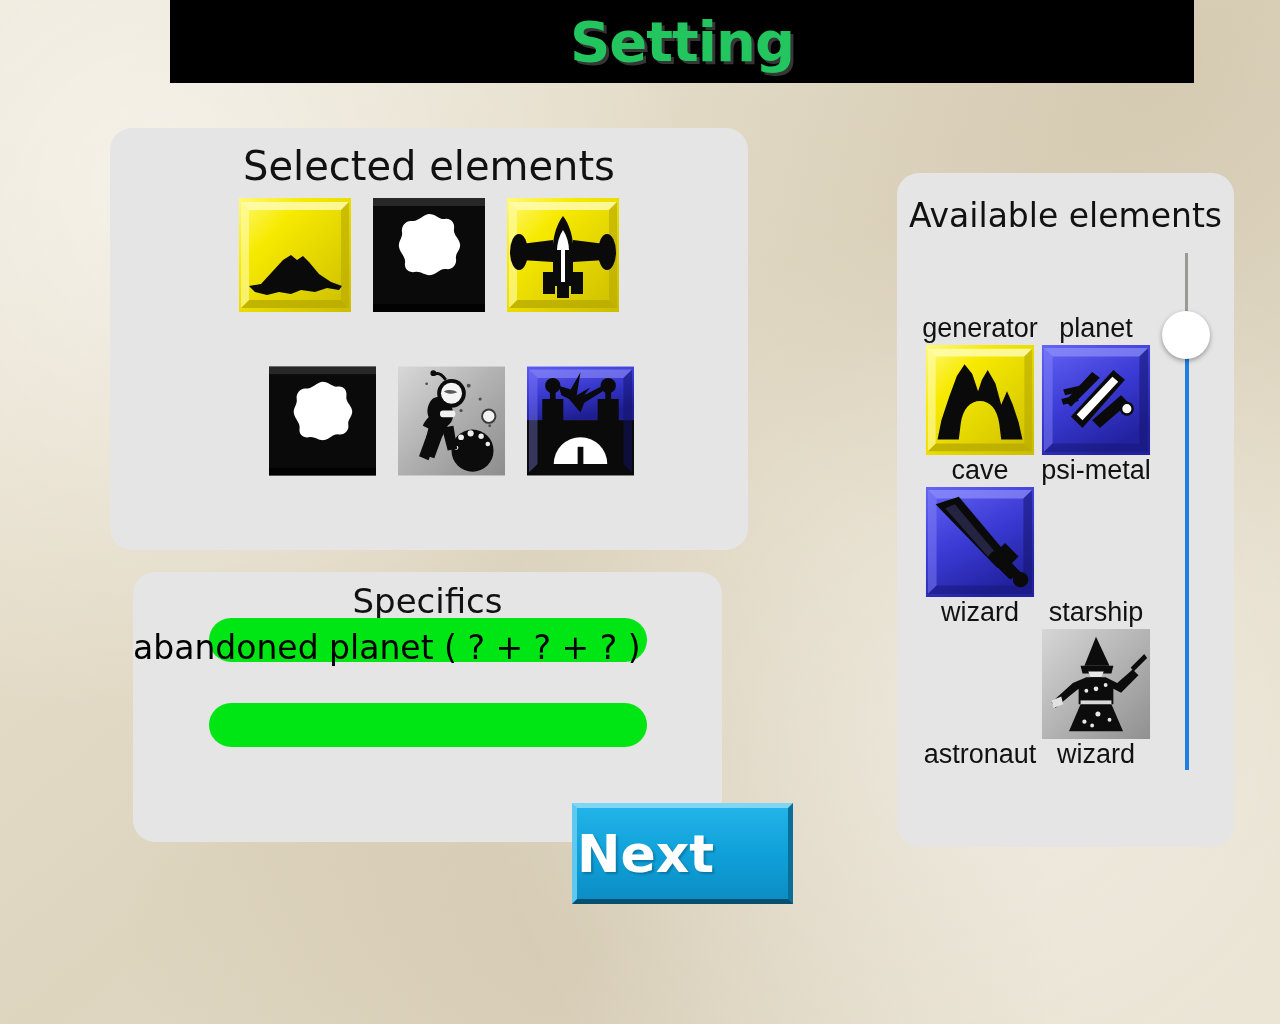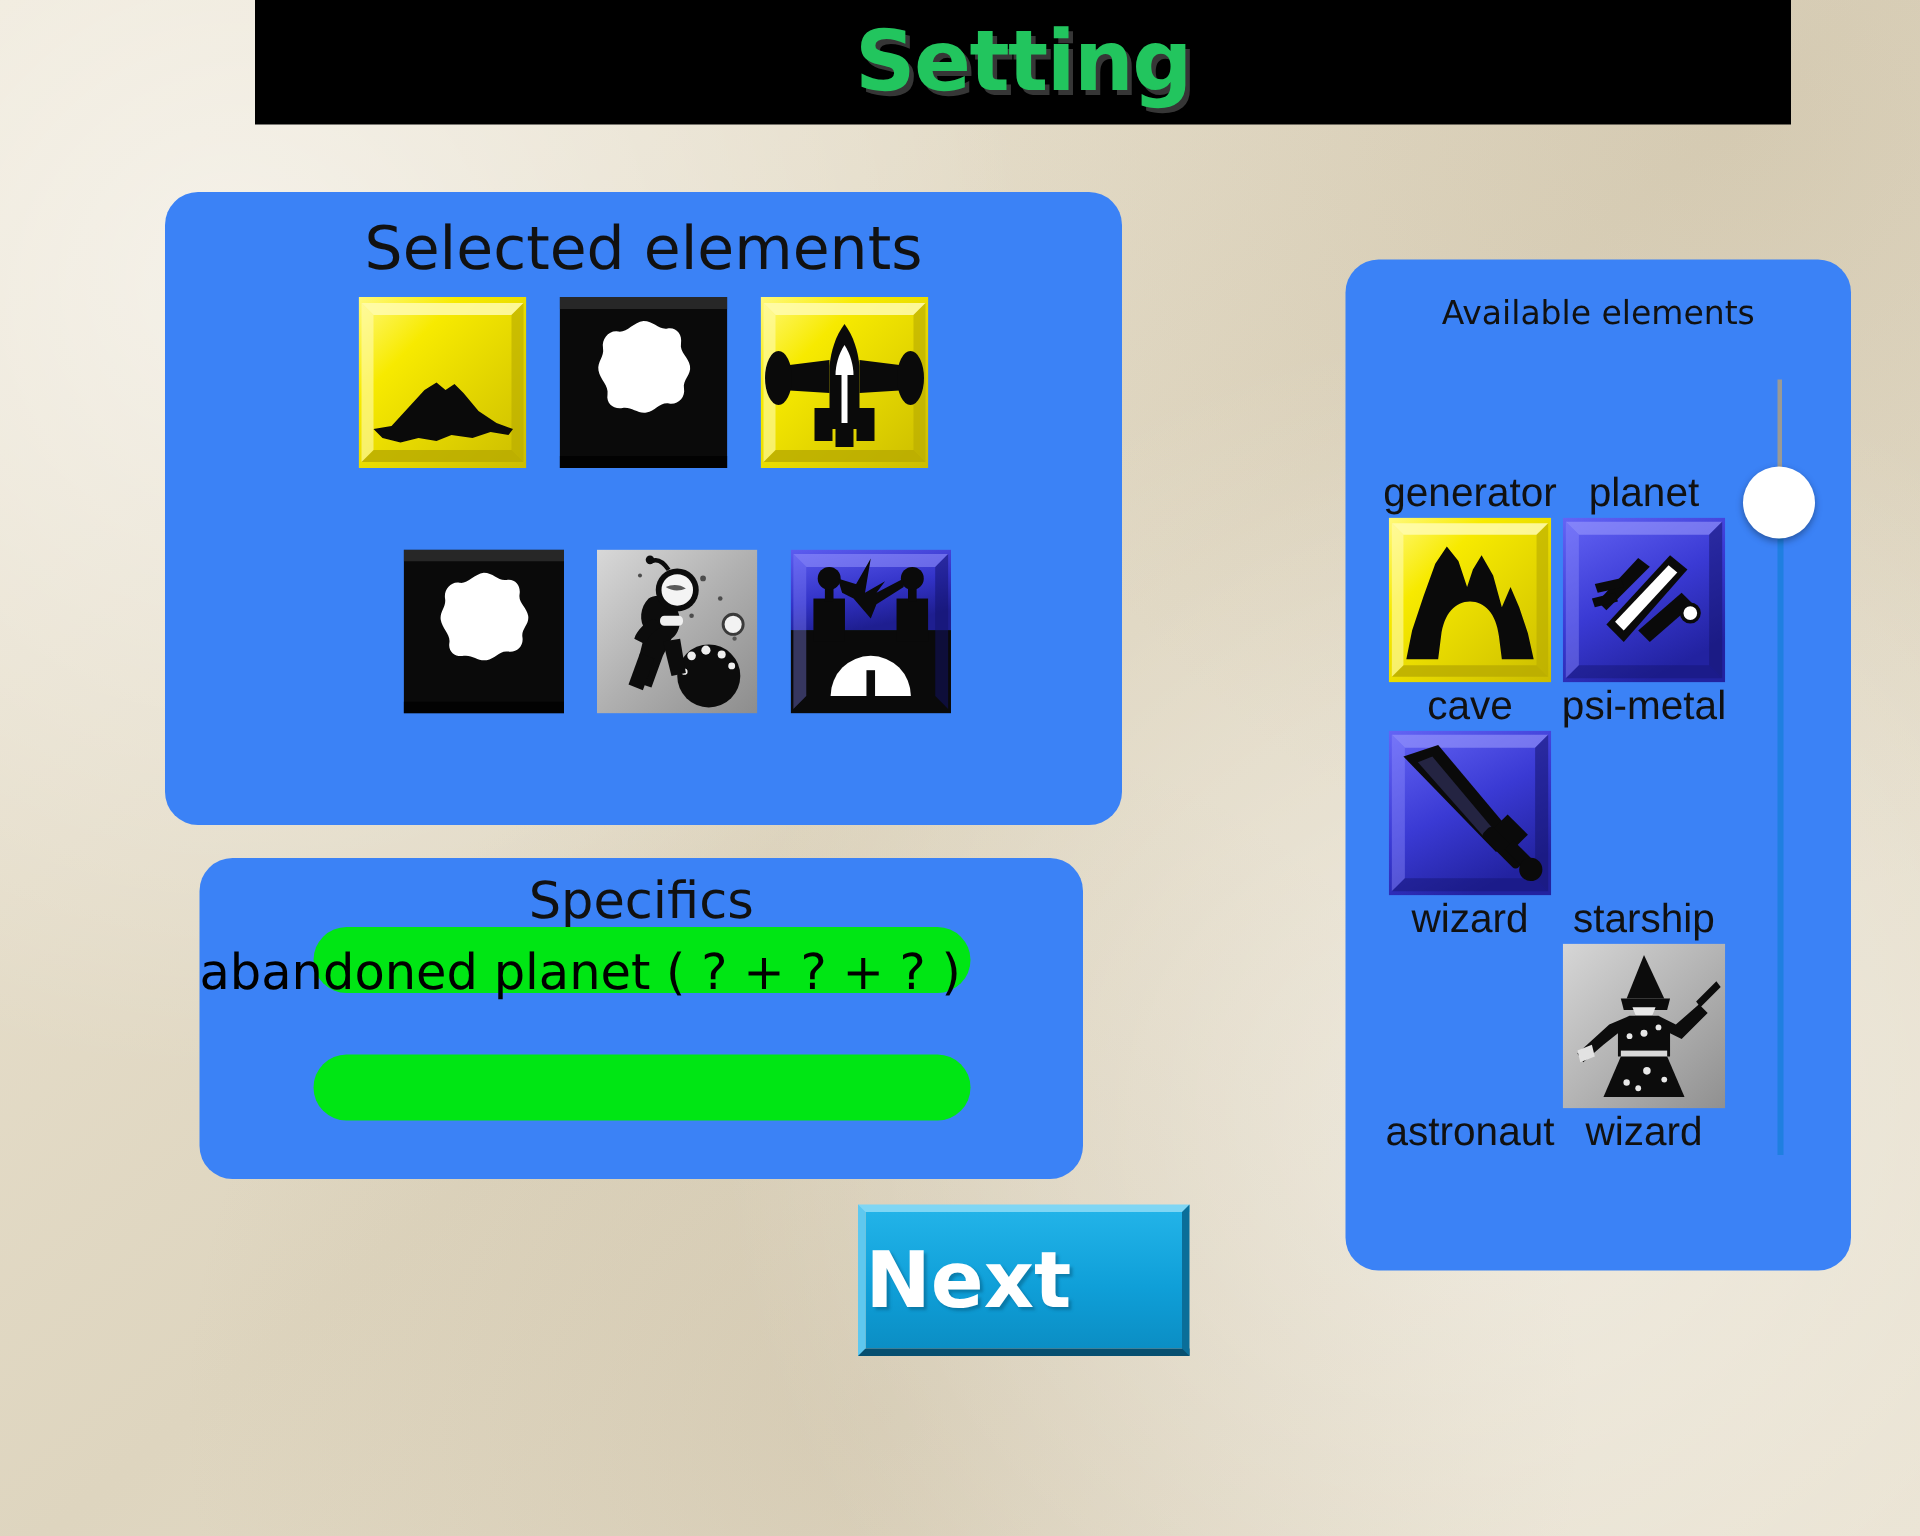--- a/index.html
+++ b/index.html
@@ -38,21 +38,21 @@
     font-size: 56px;
     font-weight: bold;
     font-family: "DejaVu Sans", sans-serif;
     letter-spacing: -1px;
     text-shadow: 3px 3px 0 rgba(120,120,120,0.45);
   }
 
   
   .panel {
     position: absolute;
-    background: #3b82f6;
+    background: #e5e5e5;
     border-radius: 22px;
     box-shadow: 0 0 0 0 rgba(0,0,0,0);
   }
 
   .panel-heading {
     text-align: center;
     font-size: 40px;
     color: #111;
     font-family: "DejaVu Sans", sans-serif;
     font-weight: normal;
@@ -89,21 +89,21 @@
     width: 107px;
     height: 110px;
   }
   .tile svg { display: block; width: 100%; height: 100%; }
 
   
   #specifics-panel {
     left: 133px;
     top: 572px;
     width: 589px;
-    height: 214px;
+    height: 270px;
   }
   #specifics-heading {
     margin-top: 12px;
     font-size: 34px;
   }
   .spec-pill {
     position: absolute;
     left: 76px;
     width: 438px;
     height: 44px;
@@ -153,21 +153,21 @@
 
   
   #available-panel {
     left: 897px;
     top: 173px;
     width: 337px;
     height: 674px;
   }
   #available-heading {
     margin-top: 26px;
-    font-size: 22px;
+    font-size: 33px;
   }
   #available-grid {
     position: absolute;
     left: 28px;
     top: 140px;
     width: 238px;
     display: grid;
     grid-template-columns: 110px 110px;
     column-gap: 6px;
     row-gap: 0px;

